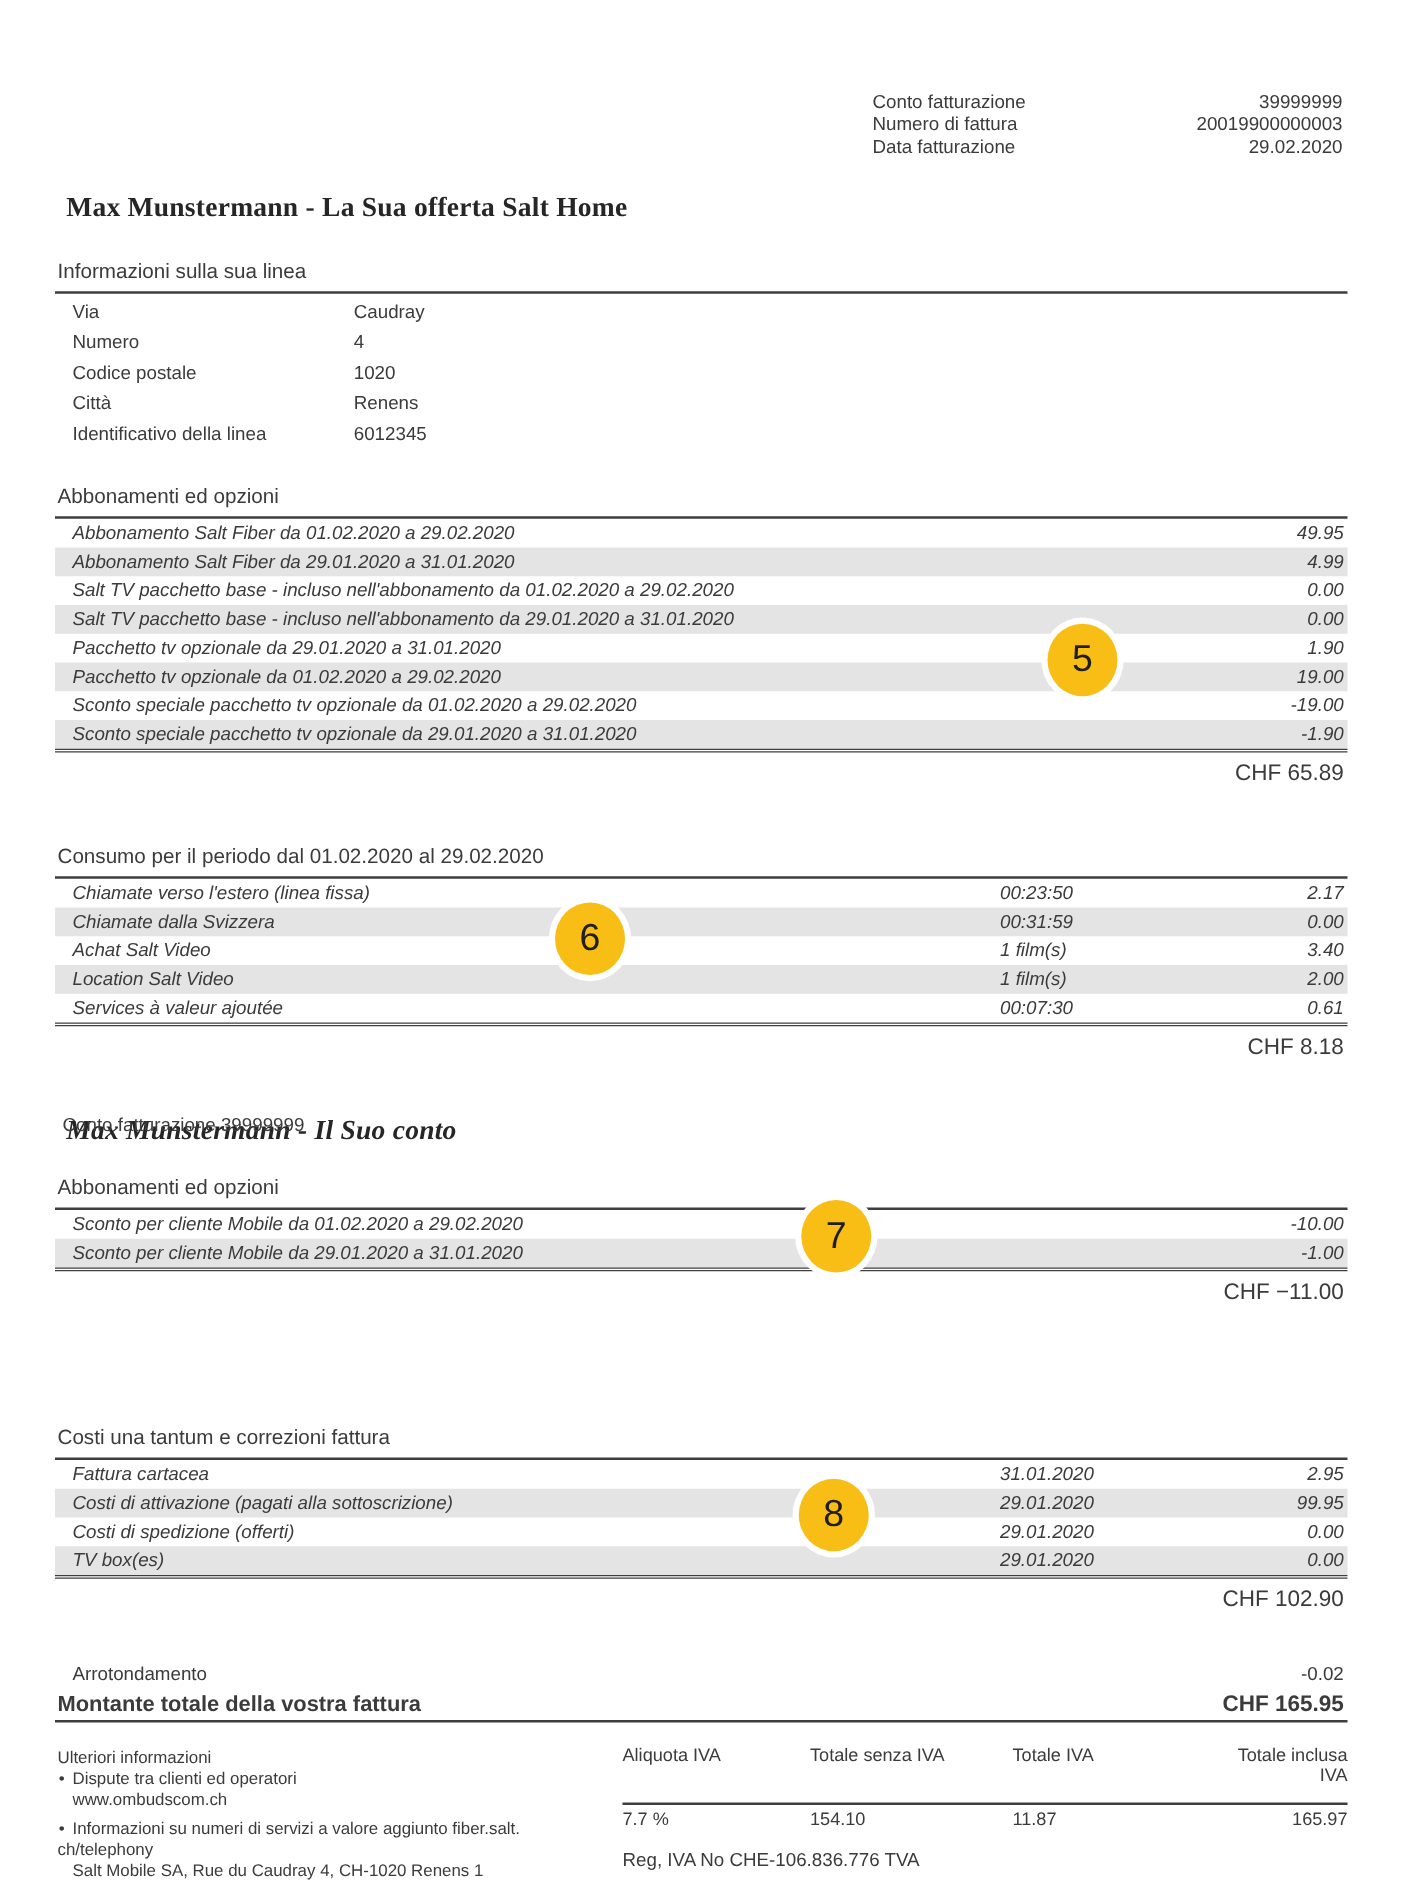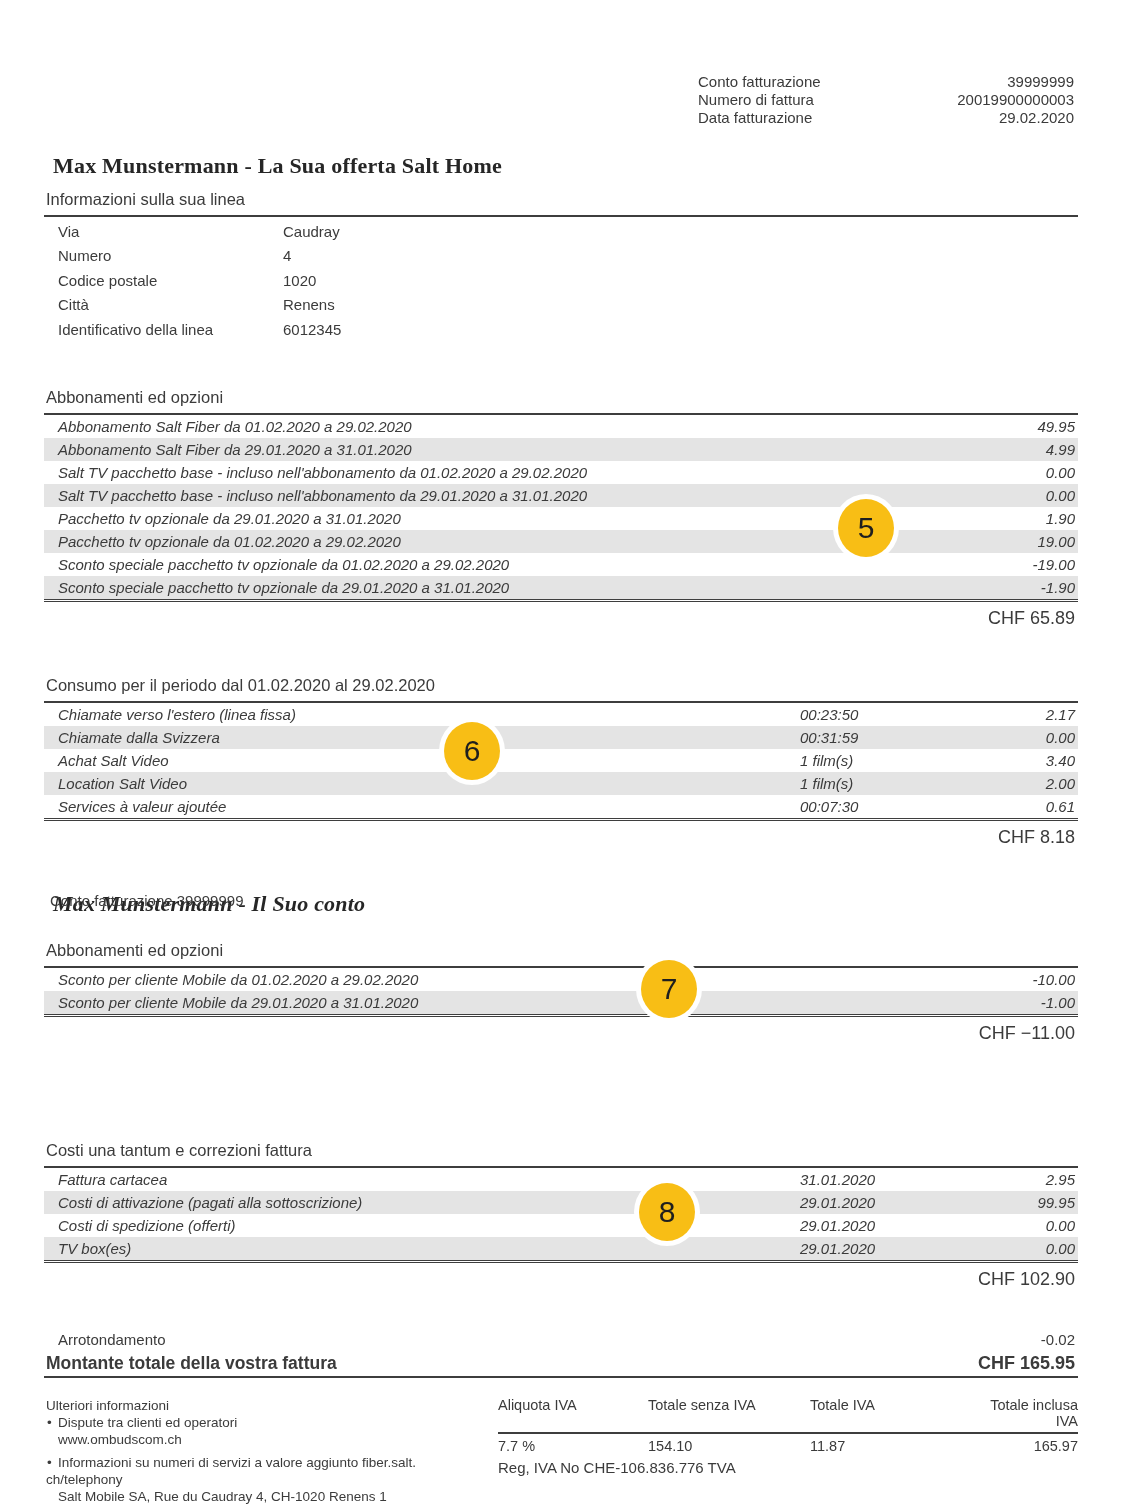--- a/index.html
+++ b/index.html
@@ -53,23 +53,23 @@
 
   
   .foot-left{position:absolute;left:44px;top:1397px;width:440px;font-size:13.5px;line-height:17.2px;}
   .f-plain{padding-left:2px;}
   .f-bullet{position:relative;padding-left:14px;}
   .f-bullet::before{content:"\2022";position:absolute;left:3px;}
   .f-indent{padding-left:14px;}
   .vat{position:absolute;left:498px;top:1397px;width:580px;font-size:14.5px;}
   .vat-grid{display:grid;grid-template-columns:150px 162px 155px 1fr;}
   .vat-grid .num-r{text-align:right;}
-  .vat-head{padding-bottom:3px;border-bottom:2px solid var(--rule);}
+  .vat-head{padding-bottom:13px;border-bottom:2px solid var(--rule);}
   .vat-vals{margin-top:3px;line-height:18px;}
-  .vat-reg{margin-top:4px;font-size:15px;}
+  .vat-reg{margin-top:15px;font-size:15px;}
 
   
   .marker{
     position:absolute;width:56px;height:58px;border-radius:50%;
     background:var(--accent);box-shadow:0 0 0 5px #ffffff;
     display:flex;align-items:center;justify-content:center;
     font-size:30px;font-weight:400;color:#1f1f1f;z-index:10;
   }
 </style>
 </head>
@@ -89,21 +89,21 @@
       </div>
       <div class="hdr-row">
         <span>Data fatturazione</span>
         <span>29.02.2020</span>
       </div>
     </div>
   </div>
 
   <div class="sec doc-title" style="top:153px;padding-left:9px;">Max Munstermann - La Sua offerta Salt Home</div>
 
-  <div class="sec" style="top:190px;">
+  <div class="sec" style="top:208px;">
     <div class="shead">Informazioni sulla sua linea</div>
     <div class="info-rows">
       <div class="irow">
         <span class="il">Via</span>
         <span>Caudray</span>
       </div>
       <div class="irow">
         <span class="il">Numero</span>
         <span>4</span>
       </div>

